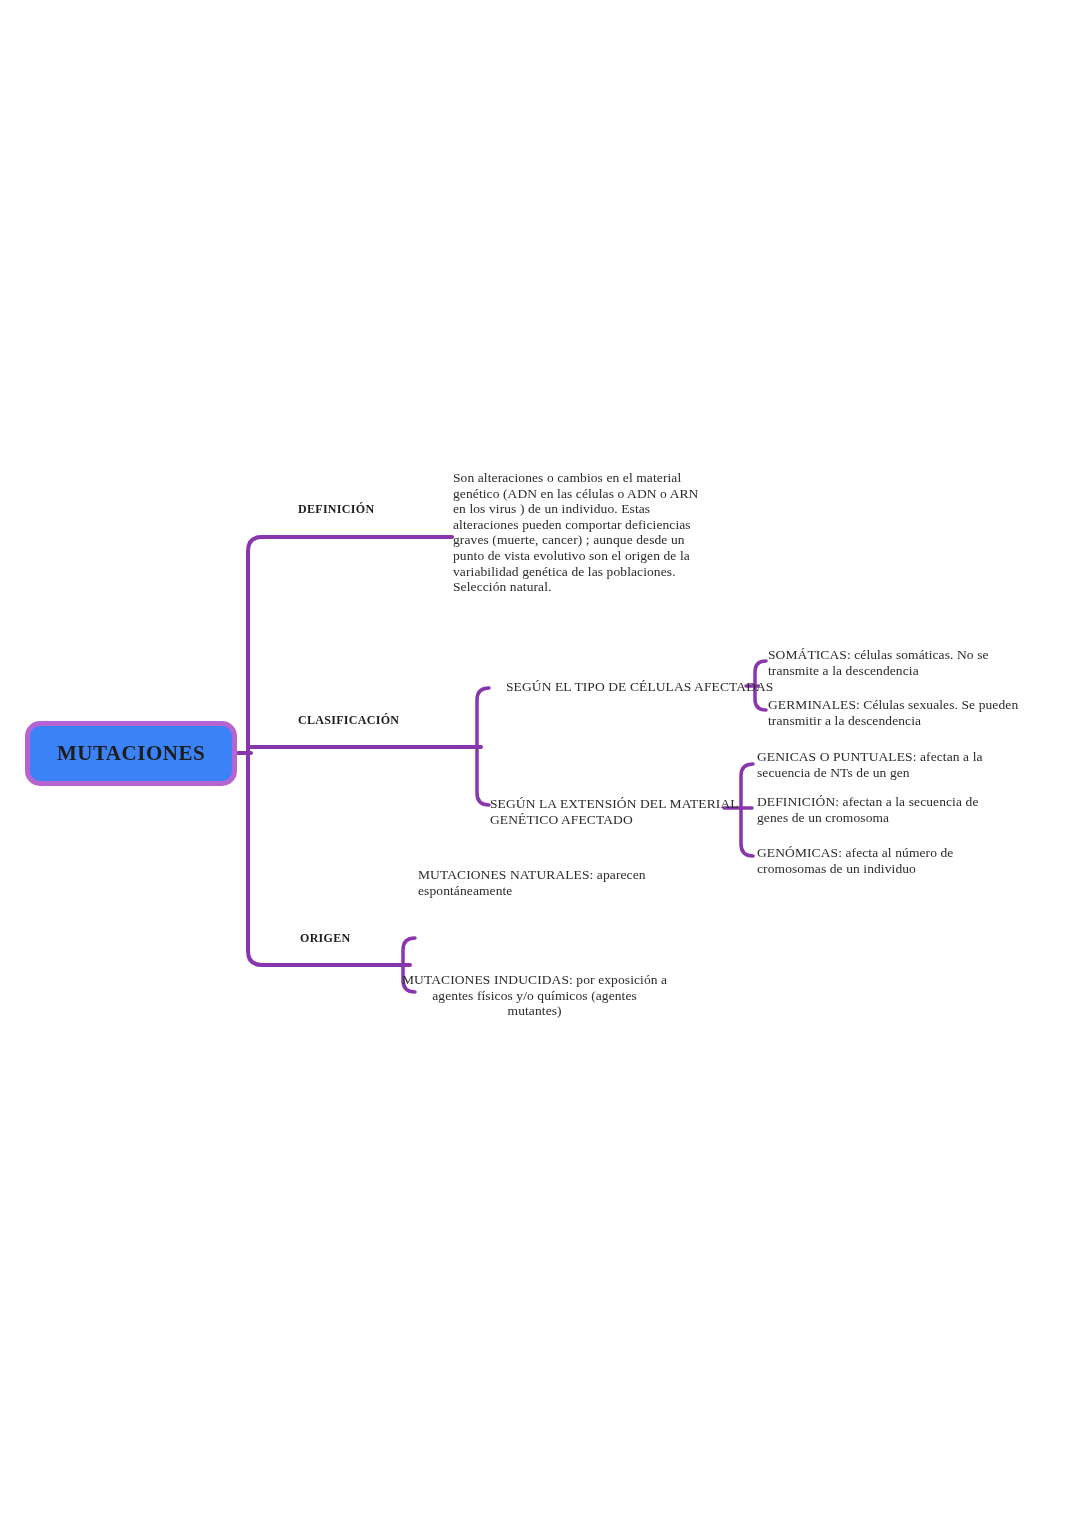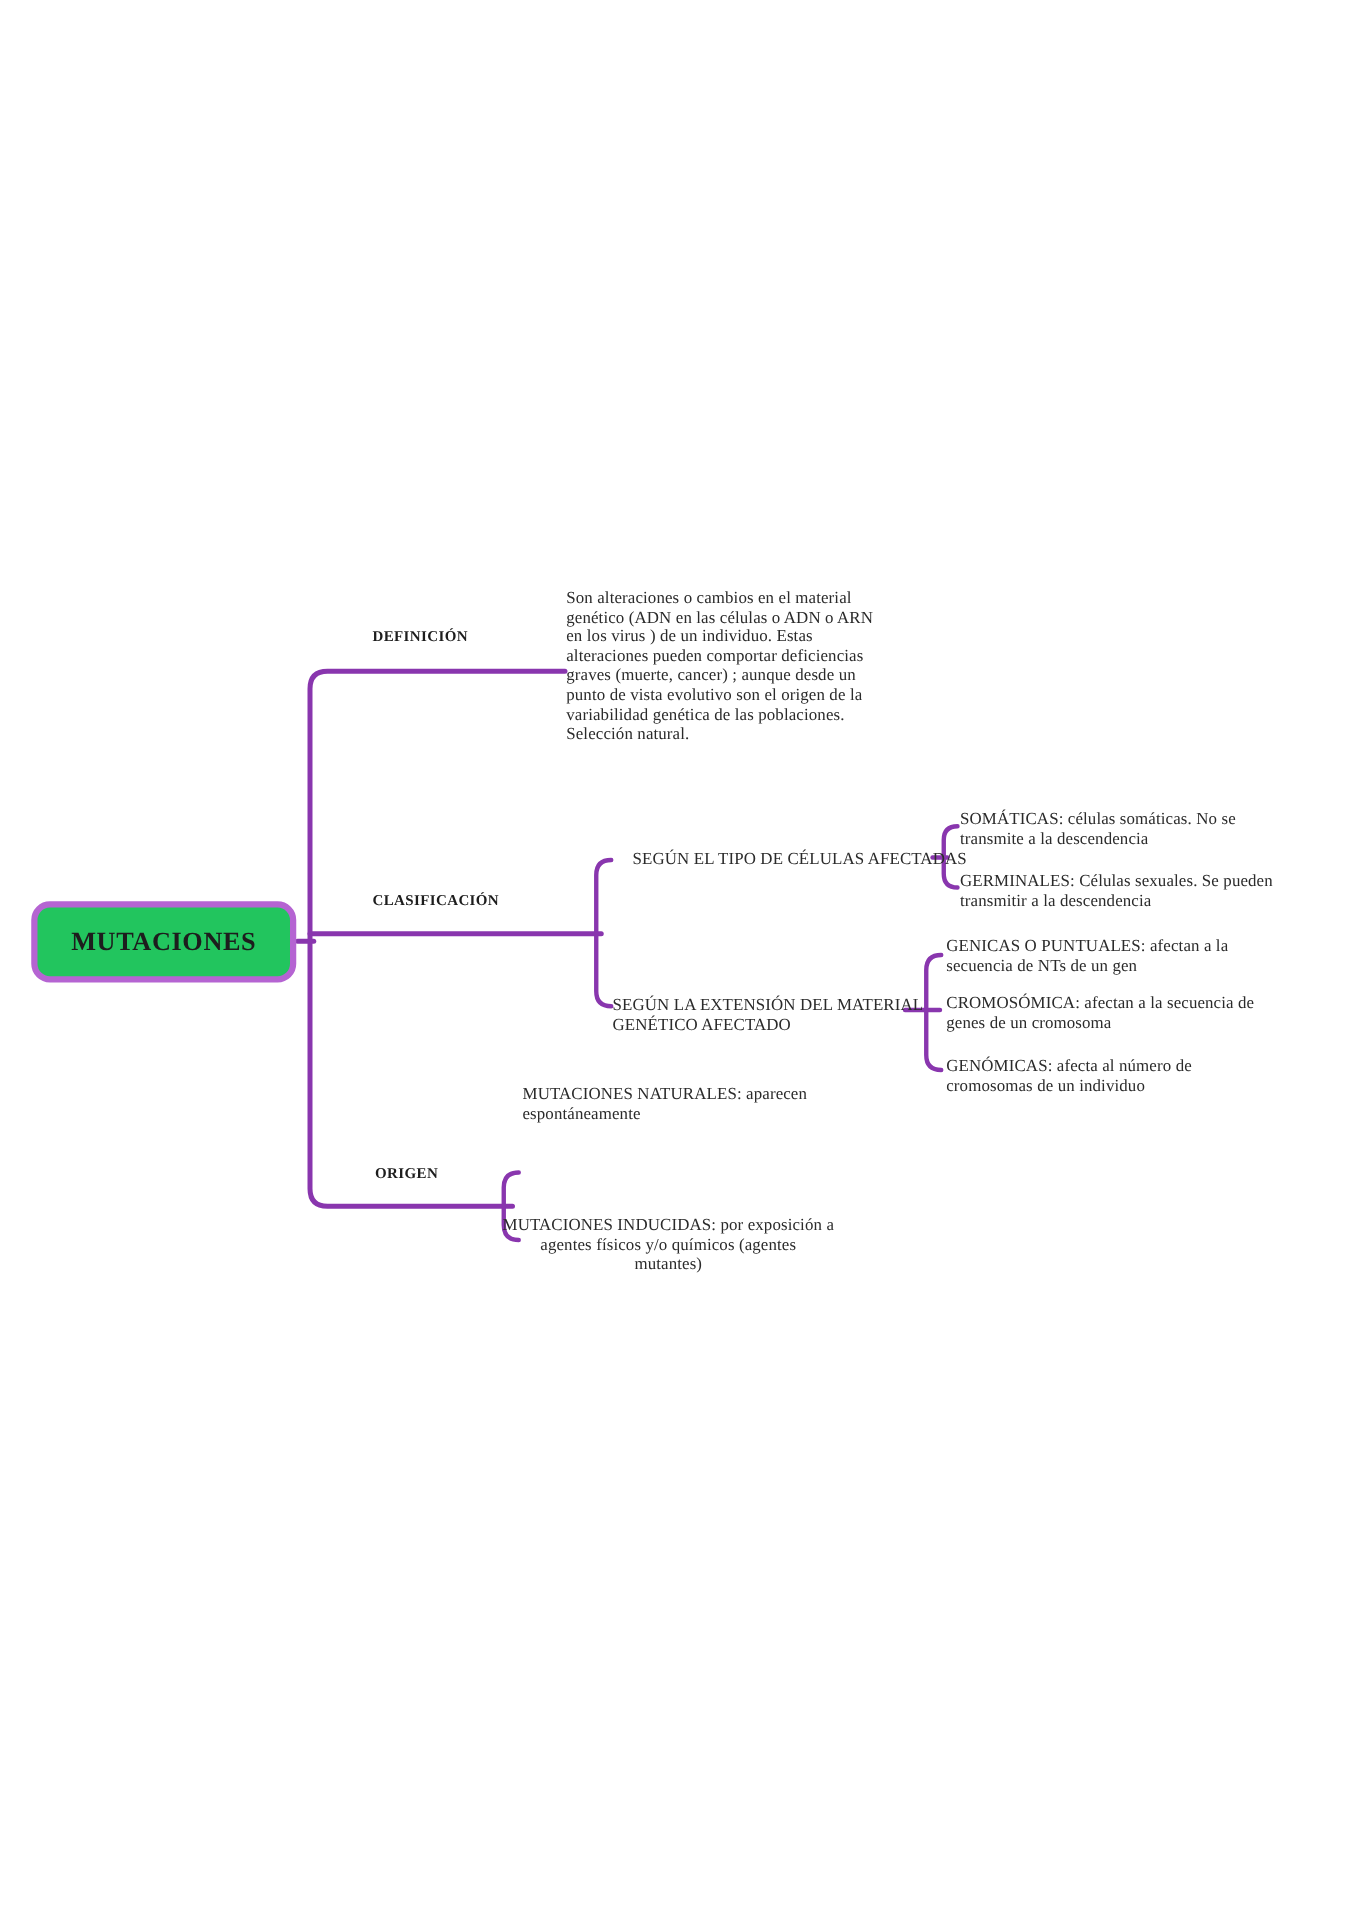--- a/index.html
+++ b/index.html
@@ -22,21 +22,21 @@
   #connectors path{fill:none;stroke:var(--c-line,#8936ae);stroke-linecap:round;}
   #connectors path.main{stroke-width:4px;}
   #connectors path.brace{stroke-width:3.5px;}
   .abs{position:absolute;white-space:pre-line;}
   .root-box{
     left:25px;top:721px;width:212px;height:65px;
     border:5px solid var(--c-box_border,#b564d2);
     border-radius:15px;
     display:flex;align-items:center;justify-content:center;
     box-sizing:border-box;
-    background:#22c55e;
+    background:#3b82f6;
   }
   .root-box .root-label{
     font-weight:bold;font-size:21px;letter-spacing:.5px;color:var(--c-heading,#1d1d1d);
   }
   .section-label{
     font-weight:bold;font-size:12px;letter-spacing:.3px;color:var(--c-heading,#1d1d1d);
     white-space:nowrap;
   }
   .mid-label{
     font-size:13.5px;line-height:15.8px;color:var(--c-text,#2b2b2b);letter-spacing:.1px;
@@ -88,21 +88,21 @@
   <div class="abs mid-label" style="left:490px;top:679px;margin-left:16px;">SEGÚN EL TIPO DE CÉLULAS AFECTADAS</div>
   <div class="abs leaf-text" style="left:768px;top:647px;">SOMÁTICAS: células somáticas. No se
 transmite a la descendencia</div>
   <div class="abs leaf-text" style="left:768px;top:697px;">GERMINALES: Células sexuales. Se pueden
 transmitir a la descendencia</div>
 
   <div class="abs leaf-text" style="left:757px;top:749px;">GENICAS O PUNTUALES: afectan a la
 secuencia de NTs de un gen</div>
   <div class="abs mid-label" style="left:490px;top:796px;">SEGÚN LA EXTENSIÓN DEL MATERIAL
 GENÉTICO AFECTADO</div>
-  <div class="abs leaf-text" style="left:757px;top:794px;">CROMOSÓMICA: afectan a la secuencia de
+  <div class="abs leaf-text" style="left:757px;top:794px;">DEFINICIÓN: afectan a la secuencia de
 genes de un cromosoma</div>
   <div class="abs leaf-text" style="left:757px;top:845px;">GENÓMICAS: afecta al número de
 cromosomas de un individuo</div>
 
   <div class="abs section-label" style="left:300px;top:931px;">ORIGEN</div>
   <div class="abs leaf-text" style="left:418px;top:867px;">MUTACIONES NATURALES: aparecen
 espontáneamente</div>
   <div class="abs leaf-text" style="left:402px;top:972px;text-align:center;">MUTACIONES INDUCIDAS: por exposición a
 agentes físicos y/o químicos (agentes
 mutantes)</div>

